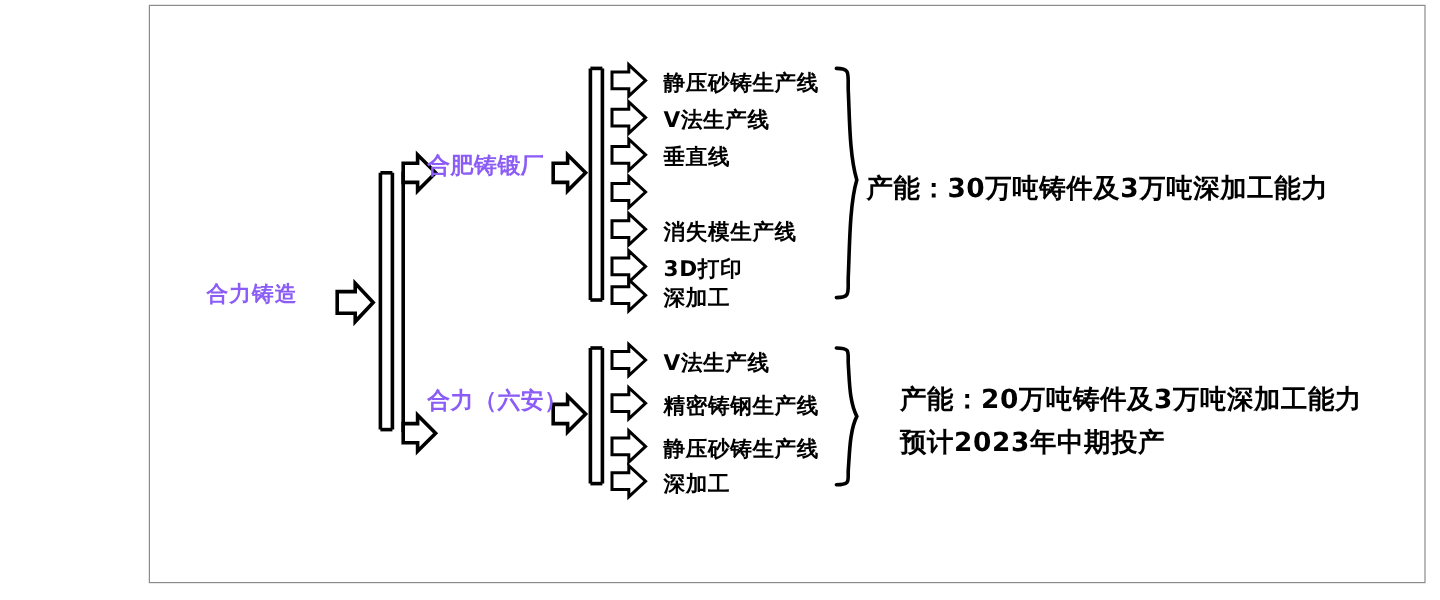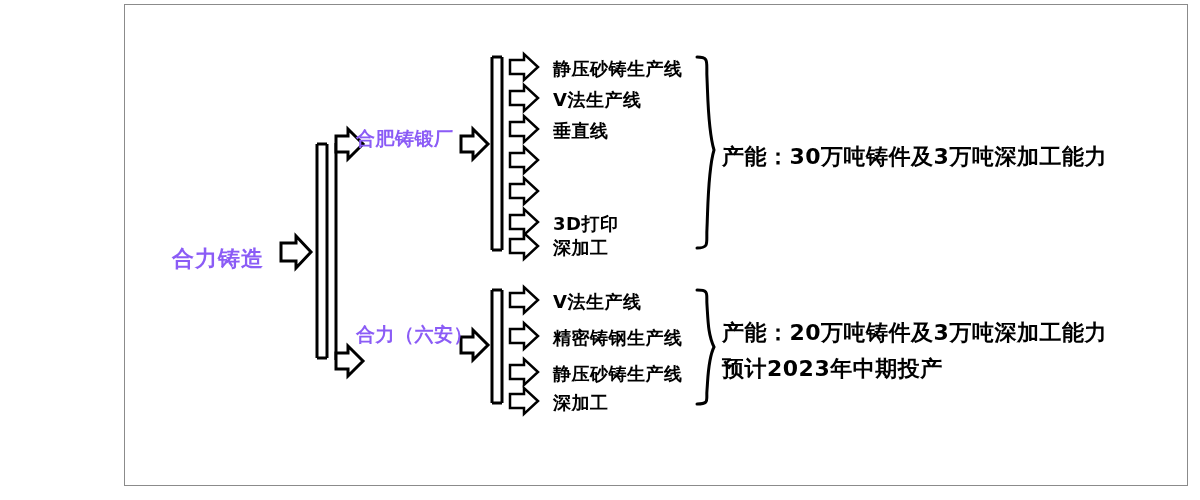--- a/index.html
+++ b/index.html
@@ -31,23 +31,22 @@
   .txt {
     position: absolute;
     font-weight: bold;
     color: #8b5cf6;
     white-space: nowrap;
     line-height: 1.15;
   }
   .root-label {
     left: 172px;
     top: 236px;
-    font-size: 22px;
+    font-size: 18px;
     letter-spacing: 1px;
-    margin-top: 10px;
   }
   .plant1-label {
     left: 356px;
     top: 128px;
     font-size: 19px;
     letter-spacing: 0.5px;
   }
   .plant2-label {
     left: 356px;
     top: 324px;
@@ -69,21 +68,21 @@
 
   .cap {
     position: absolute;
     font-size: 22px;
     font-weight: bold;
     color: #000;
     white-space: nowrap;
     letter-spacing: 0.5px;
   }
   .cap1 { left: 722px; top: 142px; }
-  .cap2 { left: 722px; top: 318px; }
+  .cap2 { left: 750px; top: 318px; }
   .cap2 .line2 { display:block; margin-top: 6px; }
 
   svg.overlay {
     position: absolute;
     left: 0; top: 0;
     width: 1200px; height: 500px;
     pointer-events: none;
   }
 </style>
 </head>
@@ -169,20 +168,21 @@
 
   <div class="txt plant1-label">合肥铸锻厂</div>
 
   <div class="txt plant2-label">
     <span class="l2">合力（六安）</span>
   </div>
 
   <div class="leaf" style="top:57px">静压砂铸生产线</div>
   <div class="leaf" style="top:88px">V法生产线</div>
   <div class="leaf" style="top:119px">垂直线</div>
+  <div class="leaf" style="top:181px">消失模生产线</div>
   <div class="leaf" style="top:212px">3D打印</div>
   <div class="leaf" style="top:236px">深加工</div>
 
   <div class="leaf" style="top:290px">V法生产线</div>
   <div class="leaf" style="top:326px">精密铸钢生产线</div>
   <div class="leaf" style="top:362px">静压砂铸生产线</div>
   <div class="leaf" style="top:391px">深加工</div>
 
   <div class="cap cap1">产能：30万吨铸件及3万吨深加工能力</div>
 

